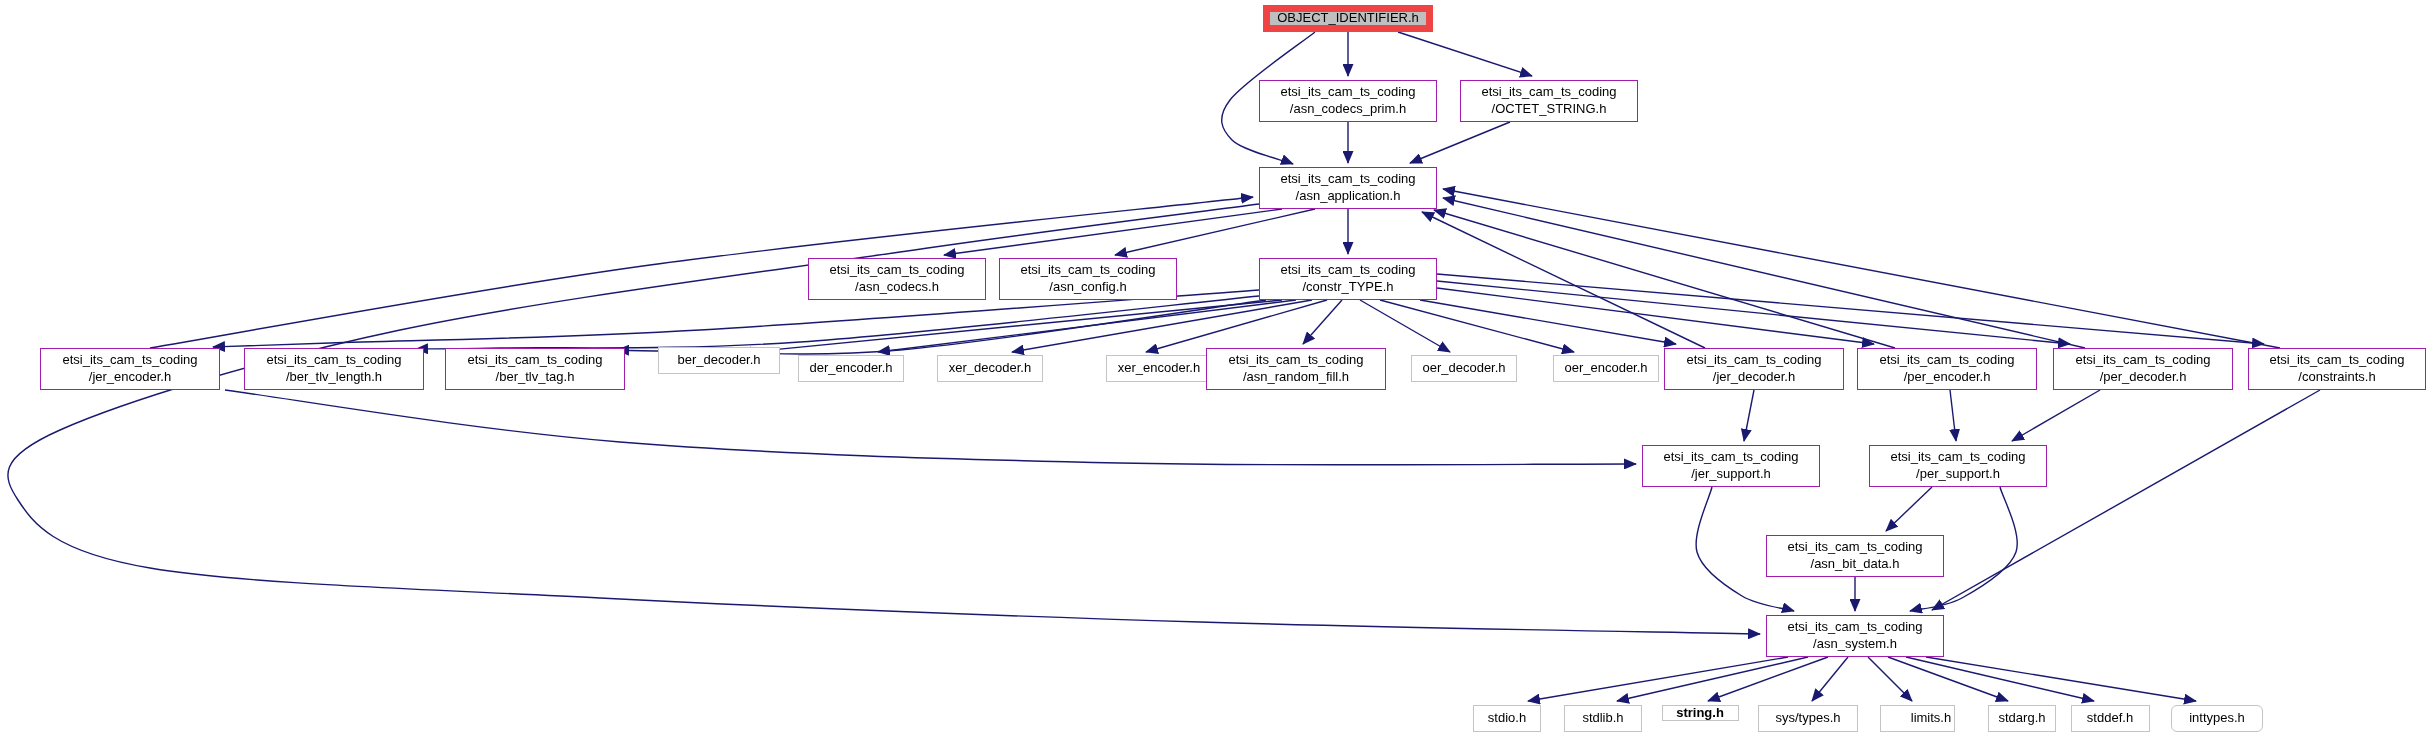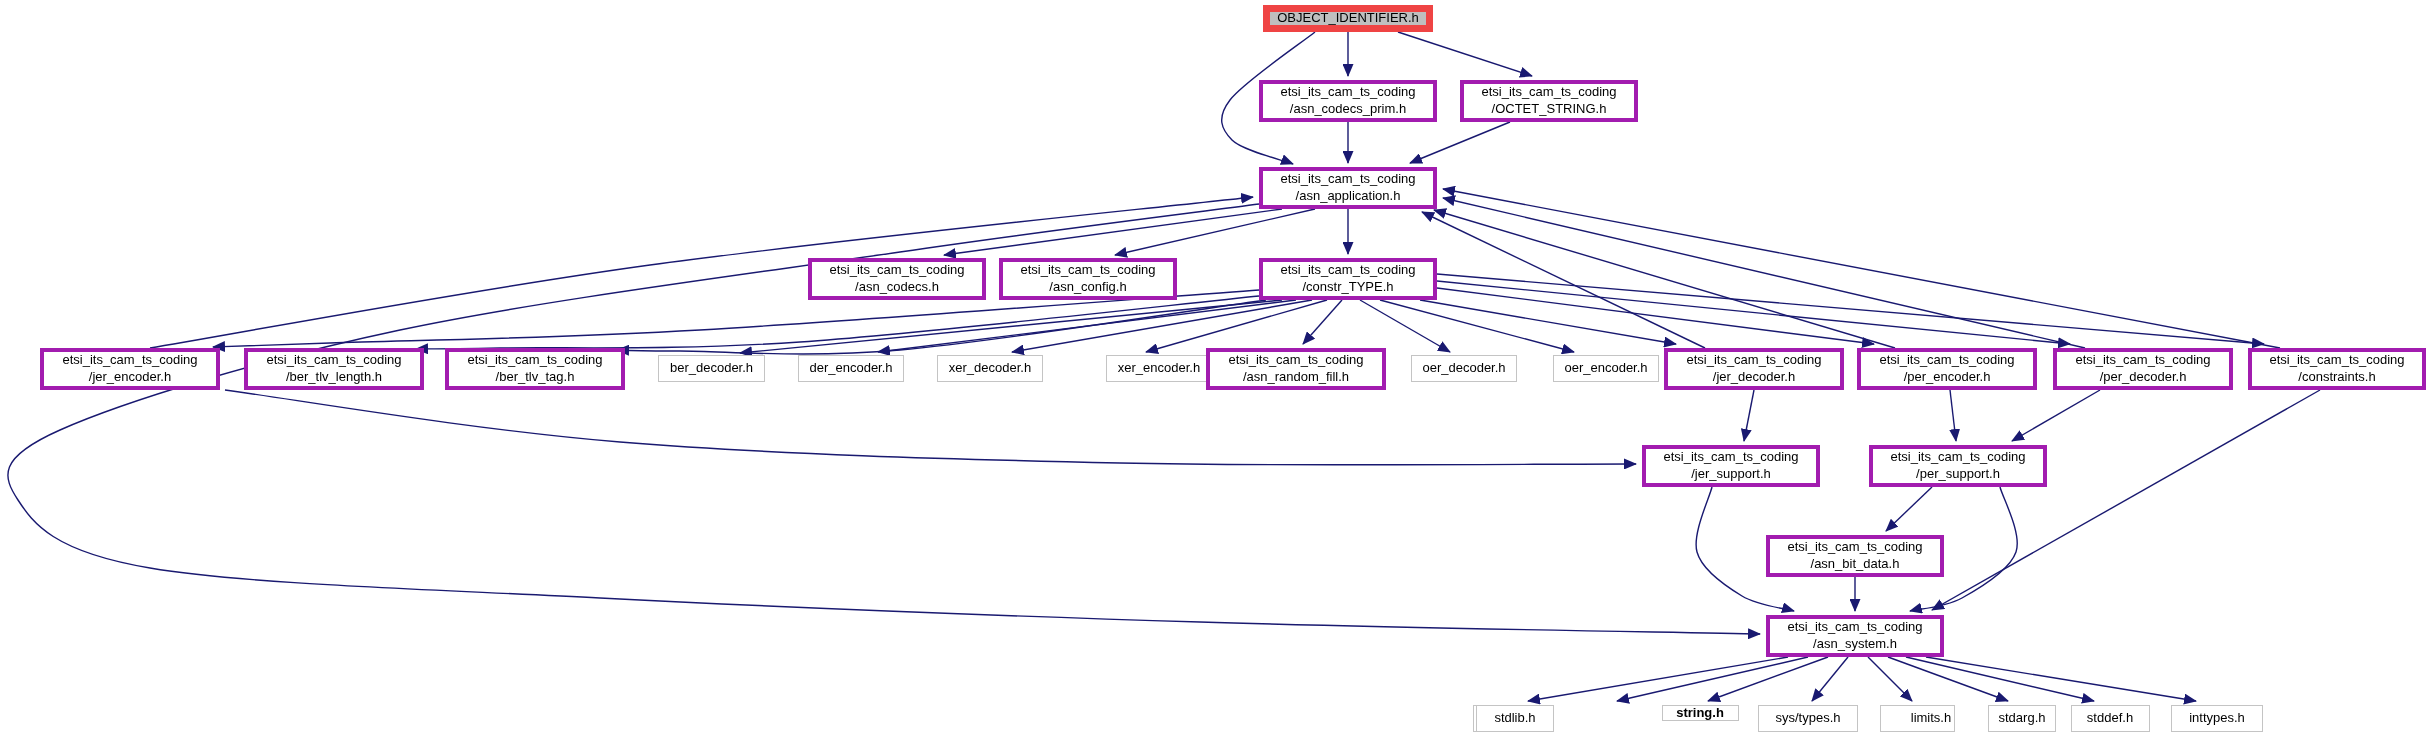--- a/index.html
+++ b/index.html
@@ -14,21 +14,21 @@
   .node{
     position:absolute;z-index:2;
     box-sizing:border-box;
     display:flex;align-items:center;justify-content:center;
     text-align:center;
     font-size:13px;line-height:1.28;
     white-space:pre-line;
     background:#ffffff;color:#000000;
     cursor:default;
   }
-  .node.internal{border:4px solid #a21caf;}
+  .node.internal{border:1px solid #a21caf;}
   .node.external{border:1px solid #c4c4c4;}
   .node.root{background:#bfbfbf;border:7px solid #ef4444;font-weight:normal;}
 </style>
 </head>
 <body>
 
 <div class="canvas" id="graph-canvas">
     <svg id="edge-layer" width="2427" height="737" viewBox="0 0 2427 737">
       <defs>
         <marker id="arrow" markerUnits="userSpaceOnUse" markerWidth="14" markerHeight="11" refX="12" refY="5.5" orient="auto">
@@ -93,21 +93,21 @@
     <div class="node internal" style="left: 999px; top: 258px; width: 178px; height: 42px;">etsi_its_cam_ts_coding
 /asn_config.h</div>
     <div class="node internal" style="left: 1259px; top: 258px; width: 178px; height: 42px;">etsi_its_cam_ts_coding
 /constr_TYPE.h</div>
     <div class="node internal" style="left: 40px; top: 348px; width: 180px; height: 42px;">etsi_its_cam_ts_coding
 /jer_encoder.h</div>
     <div class="node internal" style="left: 244px; top: 348px; width: 180px; height: 42px;">etsi_its_cam_ts_coding
 /ber_tlv_length.h</div>
     <div class="node internal" style="left: 445px; top: 348px; width: 180px; height: 42px;">etsi_its_cam_ts_coding
 /ber_tlv_tag.h</div>
-    <div class="node external" style="left: 658px; top: 355px; width: 107px; height: 27px;">ber_decoder.h</div>
+    <div class="node external" style="left: 658px; top: 347px; width: 122px; height: 27px;">ber_decoder.h</div>
     <div class="node external" style="left: 798px; top: 355px; width: 106px; height: 27px;">der_encoder.h</div>
     <div class="node external" style="left: 937px; top: 355px; width: 106px; height: 27px;">xer_decoder.h</div>
     <div class="node external" style="left: 1074px; top: 355px; width: 106px; height: 27px; margin-left: 32px;">xer_encoder.h</div>
     <div class="node internal" style="left: 1206px; top: 348px; width: 180px; height: 42px;">etsi_its_cam_ts_coding
 /asn_random_fill.h</div>
     <div class="node external" style="left: 1411px; top: 355px; width: 106px; height: 27px;">oer_decoder.h</div>
     <div class="node external" style="left: 1553px; top: 355px; width: 106px; height: 27px;">oer_encoder.h</div>
     <div class="node internal" style="left: 1664px; top: 348px; width: 180px; height: 42px;">etsi_its_cam_ts_coding
 /jer_decoder.h</div>
     <div class="node internal" style="left: 1857px; top: 348px; width: 180px; height: 42px;">etsi_its_cam_ts_coding
@@ -118,20 +118,20 @@
 /constraints.h</div>
     <div class="node internal" style="left: 1642px; top: 445px; width: 178px; height: 42px;">etsi_its_cam_ts_coding
 /jer_support.h</div>
     <div class="node internal" style="left: 1869px; top: 445px; width: 178px; height: 42px;">etsi_its_cam_ts_coding
 /per_support.h</div>
     <div class="node internal" style="left: 1766px; top: 535px; width: 178px; height: 42px;">etsi_its_cam_ts_coding
 /asn_bit_data.h</div>
     <div class="node internal" style="left: 1766px; top: 615px; width: 178px; height: 42px;">etsi_its_cam_ts_coding
 /asn_system.h</div>
     <div class="node external" style="left: 1473px; top: 705px; width: 68px; height: 27px;">stdio.h</div>
-    <div class="node external" style="left: 1476px; top: 705px; width: 78px; height: 27px;">stdlib.h</div>
+    <div class="node external" style="left: 1564px; top: 705px; width: 78px; height: 27px;">stdlib.h</div>
     <div class="node external" style="left: 1661.5px; top: 705px; width: 77px; height: 16px; font-weight: bold;">string.h</div>
     <div class="node external" style="left: 1758px; top: 705px; width: 100px; height: 27px;">sys/types.h</div>
     <div class="node external" style="left: 1879.5px; top: 705px; width: 75px; height: 27px; padding-left: 28px;">limits.h</div>
     <div class="node external" style="left: 1988px; top: 705px; width: 68px; height: 27px;">stdarg.h</div>
     <div class="node external" style="left: 2070.5px; top: 705px; width: 79px; height: 27px;">stddef.h</div>
-    <div class="node external" style="left: 2171px; top: 705px; width: 92px; height: 27px;">inttypes.h</div>
+    <div class="node external" style="left: 2171px; top: 705px; width: 92px; height: 27px; border-radius: 6px;">inttypes.h</div>
   </div>
 
 </body></html>

